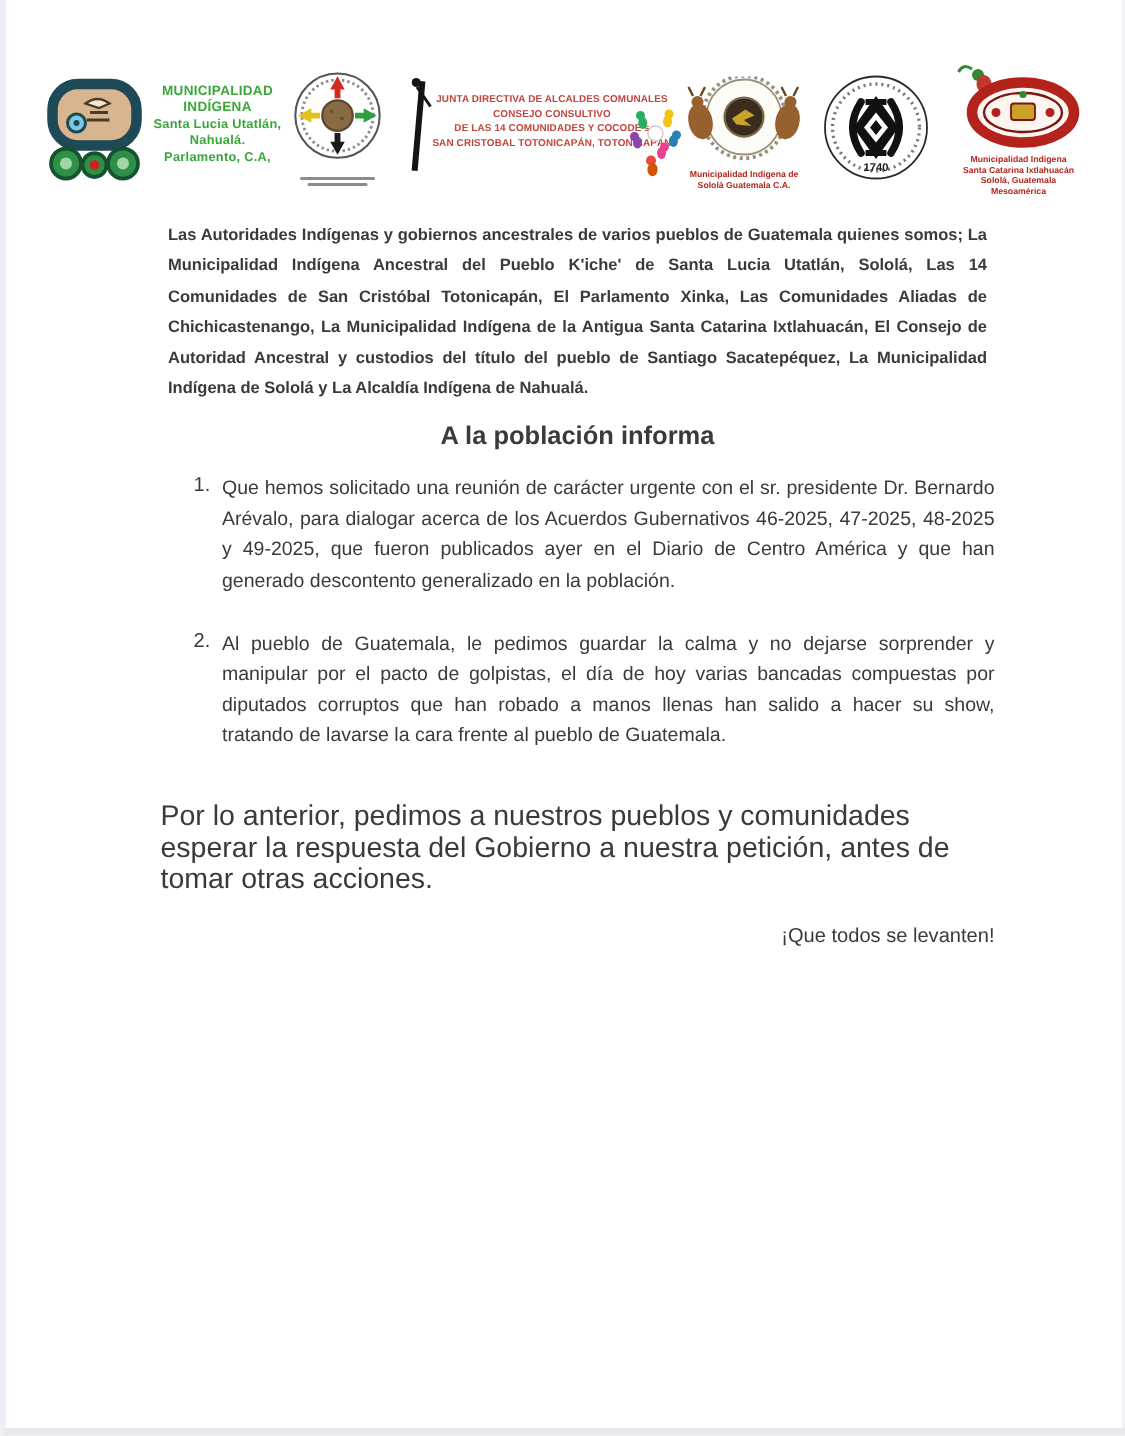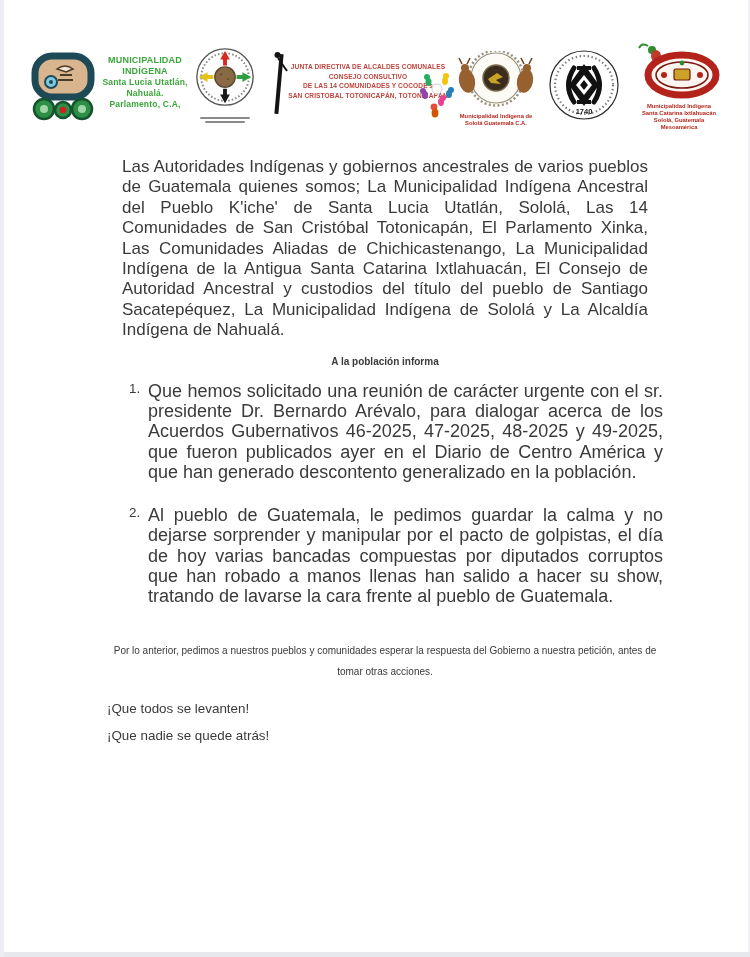--- a/index.html
+++ b/index.html
@@ -18,28 +18,28 @@
   .abs{position:absolute;}
   .org-left{left:93px;top:44px;width:104px;text-align:center;
     font-weight:bold;font-size:8.5px;line-height:11px;letter-spacing:.2px;}
   .org-left .nm{font-size:9px;}
   .junta{left:288px;top:51px;width:160px;text-align:center;
     font-weight:bold;font-size:6.6px;line-height:9.6px;letter-spacing:.1px;}
   .seal-caption{font-weight:bold;text-align:center;line-height:7px;font-size:5.8px;}
   .illegible{background:#5a5a5a;opacity:.7;height:2.5px;border-radius:1px;margin:1.5px auto;}
   
   .doc-body{position:absolute;left:107px;top:142px;width:556px;}
-  .intro{font-weight:normal;font-size:17px;line-height:20.4px;text-align:justify;margin:15px;}
-  .heading{font-weight:bold;font-size:10px;text-align:center;margin:12px 0 0 0;}
+  .intro{font-weight:bold;font-size:11px;line-height:20.4px;text-align:justify;margin:5px;}
+  .heading{font-weight:bold;font-size:17px;text-align:center;margin:12px 0 0 0;}
   ol.points{list-style:none;margin:14px 0 0 0;padding:0;}
   ol.points li{position:relative;padding-left:41px;margin-bottom:22px;}
   ol.points .num{position:absolute;left:22px;top:0;font-size:13.4px;}
-  ol.points .txt{font-size:18px;line-height:20.4px;text-align:justify;}
-  .closing{font-size:10px;line-height:21px;margin:33px 0 0 0;text-align:center;}
-  .slogan{font-size:13.4px;text-align:left;margin:19px 0 0 0;}
+  ol.points .txt{font-size:13px;line-height:20.4px;text-align:justify;}
+  .closing{font-size:19px;line-height:21px;margin:33px 0 0 0;}
+  .slogan{font-size:13.4px;text-align:right;margin:19px 0 0 0;}
   .slogan.last{margin-top:12px;}
 </style>
 </head>
 <body>
 
 <div class="page">
 
   <div class="letterhead">
 
     <svg class="abs" style="left:30px;top:40px" width="66" height="72" viewBox="0 0 66 72">
@@ -182,16 +182,15 @@
       </li>
       <li>
         <span class="num">2.</span>
         <div class="txt">Al pueblo de Guatemala, le pedimos guardar la calma y no dejarse sorprender y manipular por el pacto de golpistas, el día de hoy varias bancadas compuestas por diputados corruptos que han robado a manos llenas han salido a hacer su show, tratando de lavarse la cara frente al pueblo de Guatemala.</div>
       </li>
     </ol>
 
     <p class="closing">Por lo anterior, pedimos a nuestros pueblos y comunidades esperar la respuesta del Gobierno a nuestra petición, antes de tomar otras acciones.</p>
 
     <p class="slogan">¡Que todos se levanten!</p>
-    <p class="slogan last">¡Que nadie se quede atrás!</p>
 
   </div>
 </div>
 
 </body></html>

